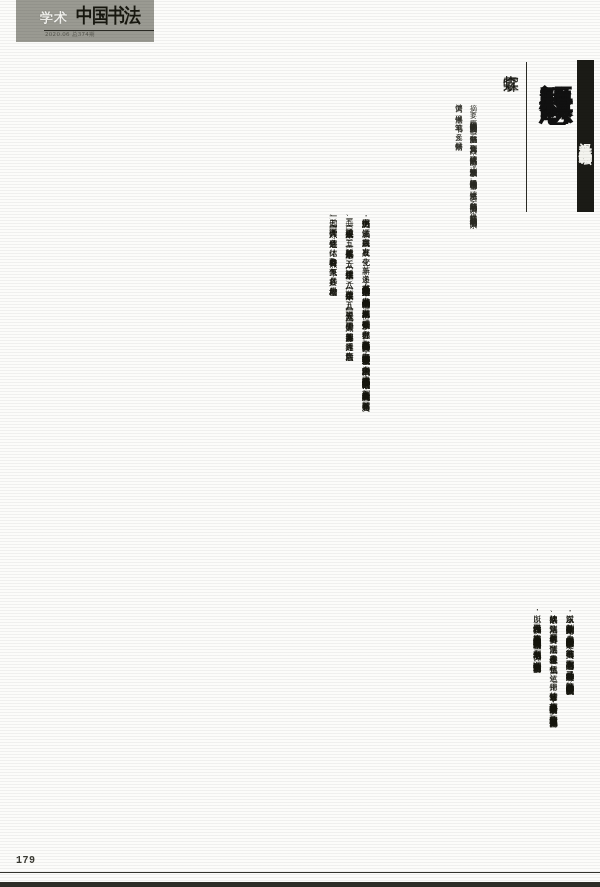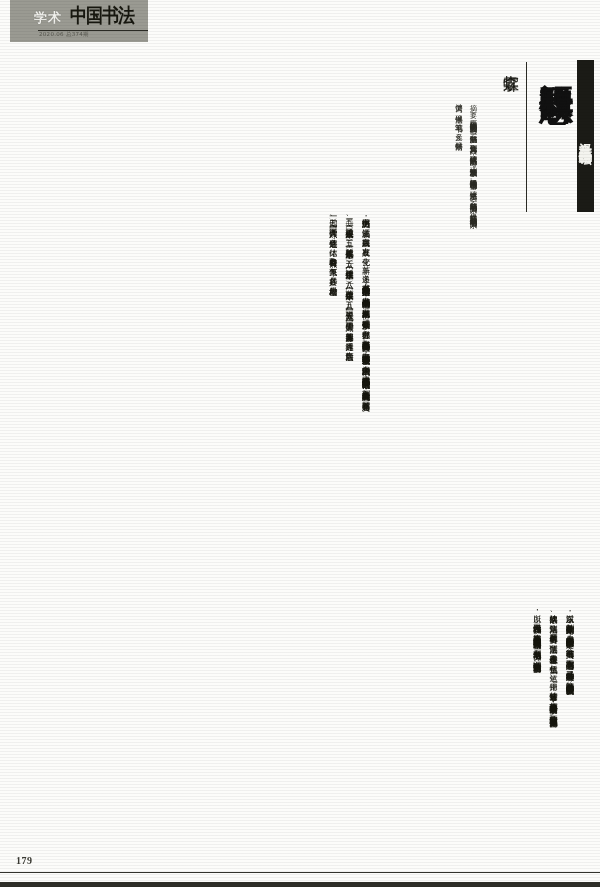--- a/index.html
+++ b/index.html
@@ -7,21 +7,21 @@
     width:600px;height:887px;
     background:#fdfdfb;
     font-family:"DejaVu Sans","Liberation Sans",sans-serif;
     position:relative;overflow:hidden;
     color:#1a1a1a;
     -webkit-font-smoothing:none;
   }
   .page{position:absolute;inset:0;background:#fcfcfa;}
 
   
-  .hdr{position:absolute;left:10px;top:0;height:42px;width:118px;}
+  .hdr{position:absolute;left:16px;top:0;height:42px;width:118px;}
   .hdr-grey{position:absolute;left:0;top:0;width:138px;height:42px;background:#9a9a92;}
   .hdr-cat{position:absolute;left:24px;top:11px;font-size:13px;font-weight:bold;
     color:#f2f2ee;letter-spacing:1px;line-height:1;
     font-family:"DejaVu Sans","Liberation Sans",sans-serif;
     text-shadow:0 0 1px rgba(0,0,0,.35);}
   .hdr-mast{position:absolute;left:60px;top:6px;font-size:17px;font-weight:bold;
     color:#17170f;letter-spacing:-1px;line-height:1;white-space:nowrap;
     font-family:"DejaVu Serif","Liberation Serif",serif;
     transform:scaleY(1.15);transform-origin:left top;}
   .hdr-rule{position:absolute;left:28px;top:30px;width:110px;height:1px;background:#2a2a24;}
@@ -72,21 +72,21 @@
   #body-lower{
     left:22px;top:592px;width:556px;height:248px;
     font-size:8.1px;line-height:2.02;letter-spacing:.25px;
   }
   .body-block p{margin:0 0 0 0;text-indent:2em;}
 
   
   .foot-rule{position:absolute;left:0;right:0;bottom:14px;height:1px;background:#33332c;}
   .pageno{position:absolute;left:16px;bottom:21px;font-size:10px;font-weight:bold;
     color:#3a3a33;letter-spacing:.5px;
-    font-family:Liberation Serif, serif;}
+    font-family:Liberation Mono, monospace;}
   .edge-bottom{position:absolute;left:0;right:0;bottom:0;height:5px;background:#2e2e28;}
 
   
   .grain{position:absolute;inset:0;pointer-events:none;opacity:.05;
     background:repeating-linear-gradient(0deg,#000 0 1px,transparent 1px 3px);}
 </style>
 </head>
 <body>
 
 <div class="page">

